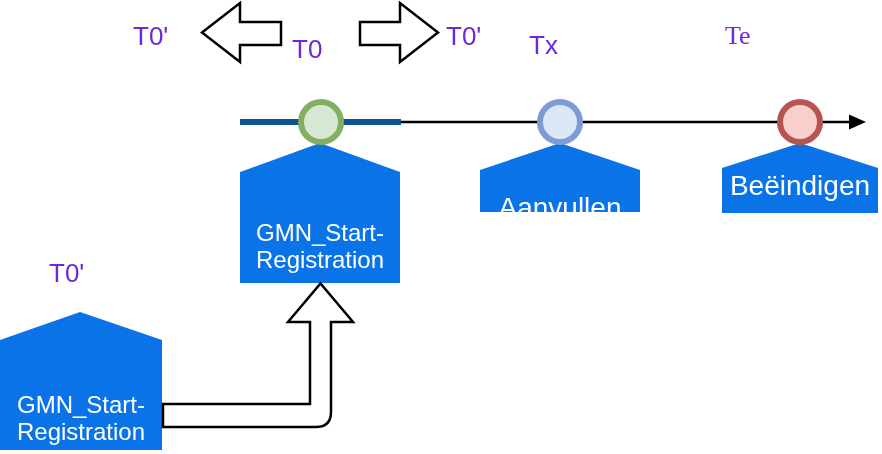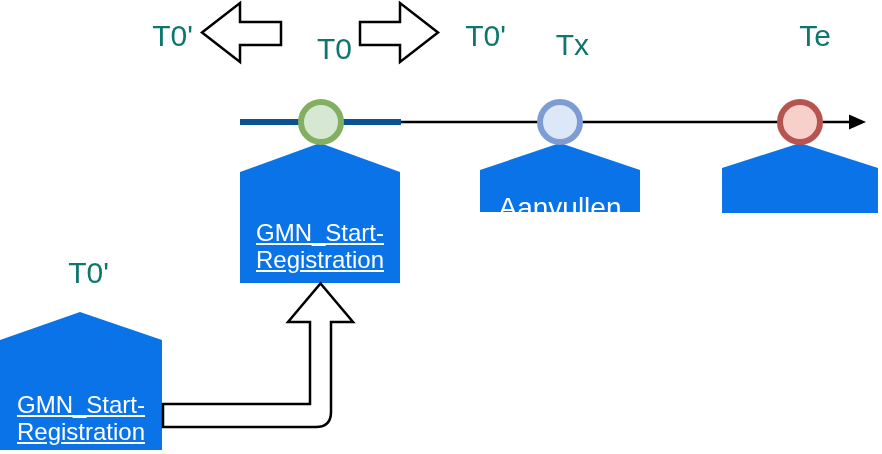--- a/index.html
+++ b/index.html
@@ -2,27 +2,27 @@
 <html><head>
 <meta charset="utf-8">
 <style>
   html,body{margin:0;padding:0;background:#fff;}
   .canvas{
     position:relative;width:882px;height:454px;background:#ffffff;
     font-family:"Liberation Sans", sans-serif;overflow:hidden;
   }
   .canvas svg{position:absolute;left:0;top:0;}
   .lbl{
-    position:absolute;color:#0f766e;font-size:30px;text-align:right;
+    position:absolute;color:#6d28d9;font-size:26px;text-align:left;
     white-space:nowrap;line-height:26px;
   }
   .evt{
     position:absolute;color:#ffffff;text-align:center;
   }
-  .evt.small{font-size:24px;line-height:27px;text-decoration:underline;}
+  .evt.small{font-size:24px;line-height:27px;}
   .evt.big{font-size:28px;line-height:30px;white-space:nowrap;}
 </style>
 </head>
 <body>
 
 <div class="canvas">
 
   <svg width="882" height="454" viewBox="0 0 882 454">
 
     <path d="M202,32.5 L240,3 L240,22 L281,22 L281,45 L240,45 L240,62 Z" fill="#ffffff" stroke="#000000" stroke-width="2.5"></path>
@@ -43,20 +43,21 @@
 
     <circle cx="321" cy="122" r="20" stroke-width="6" fill="#D7E8D2" stroke="#83AF63"></circle>
     <circle cx="560" cy="122" r="20" stroke-width="6" fill="#DCE7F7" stroke="#7D9CD4"></circle>
     <circle cx="800" cy="122" r="20" stroke-width="6" fill="#F7CFCB" stroke="#B85450"></circle>
   </svg>
 
   <div class="lbl" style="left:133px;top:23px;width:60px;">T0'</div>
   <div class="lbl" style="left:292px;top:36px;width:60px;">T0</div>
   <div class="lbl" style="left:446px;top:23px;width:60px;">T0'</div>
   <div class="lbl" style="left:529px;top:32px;width:60px;">Tx</div>
-  <div class="lbl" style="left:771px;top:23px;width:60px;">Te</div>
+  <div class="lbl" style="left:725px;top:23px;width:60px;font-family:Liberation Serif, serif;">Te</div>
   <div class="lbl" style="left:49px;top:260px;width:60px;">T0'</div>
 
   <div class="evt small" style="left:240px;top:219px;width:160px;">GMN_Start-Registration</div>
   <div class="evt big" style="left:480px;top:173px;width:160px;margin-top:20px;">Aanvullen</div>
+  <div class="evt big" style="left:722px;top:171px;width:156px;">Beëindigen</div>
   <div class="evt small" style="left:0px;top:391px;width:162px;">GMN_Start-Registration</div>
 
 </div>
 
 </body></html>

